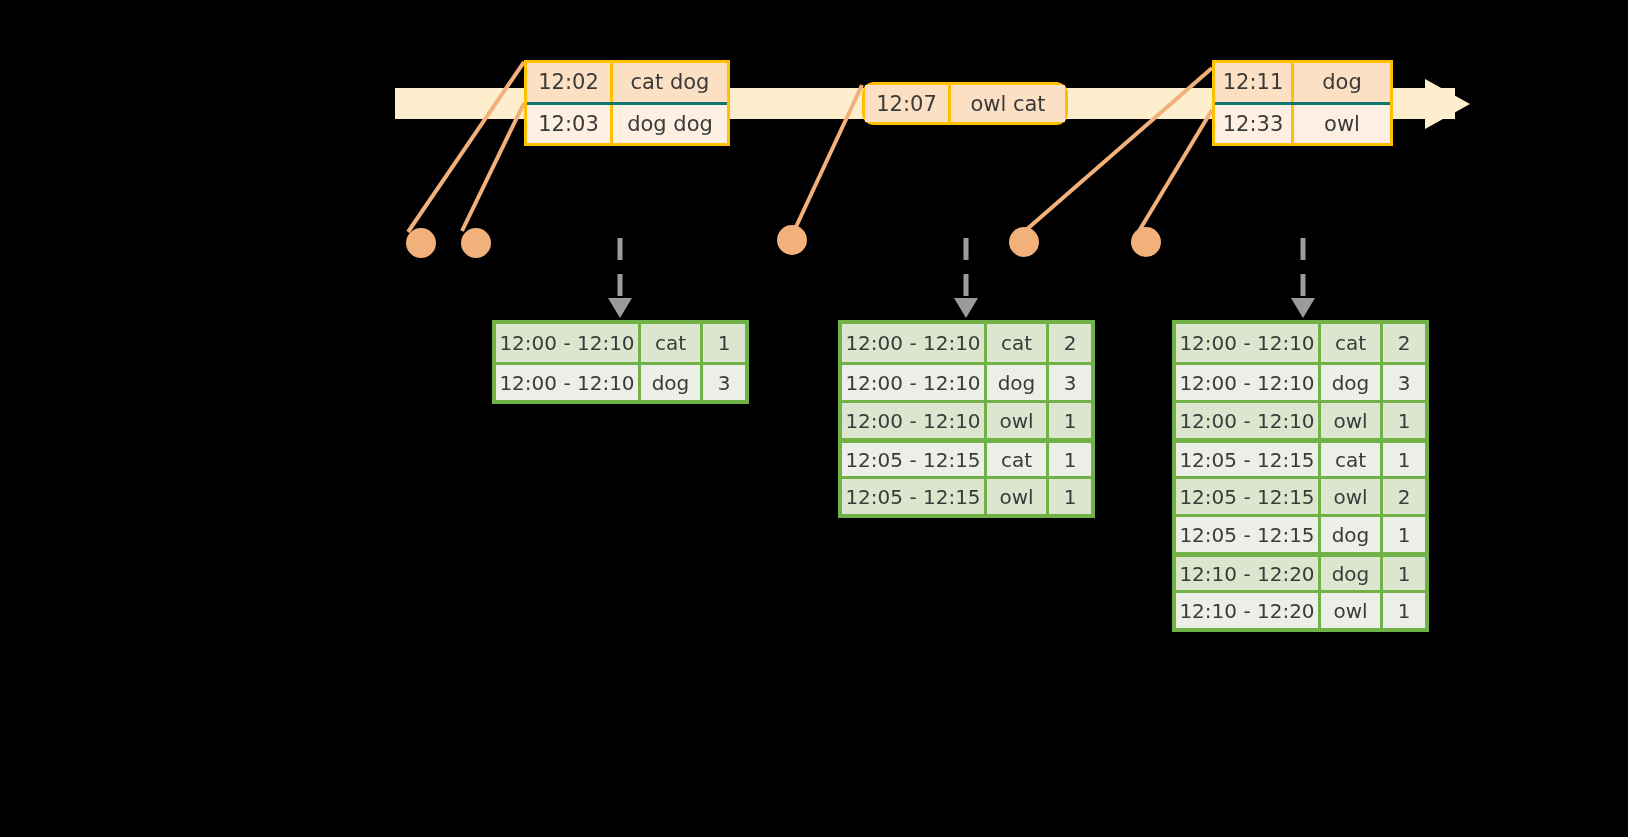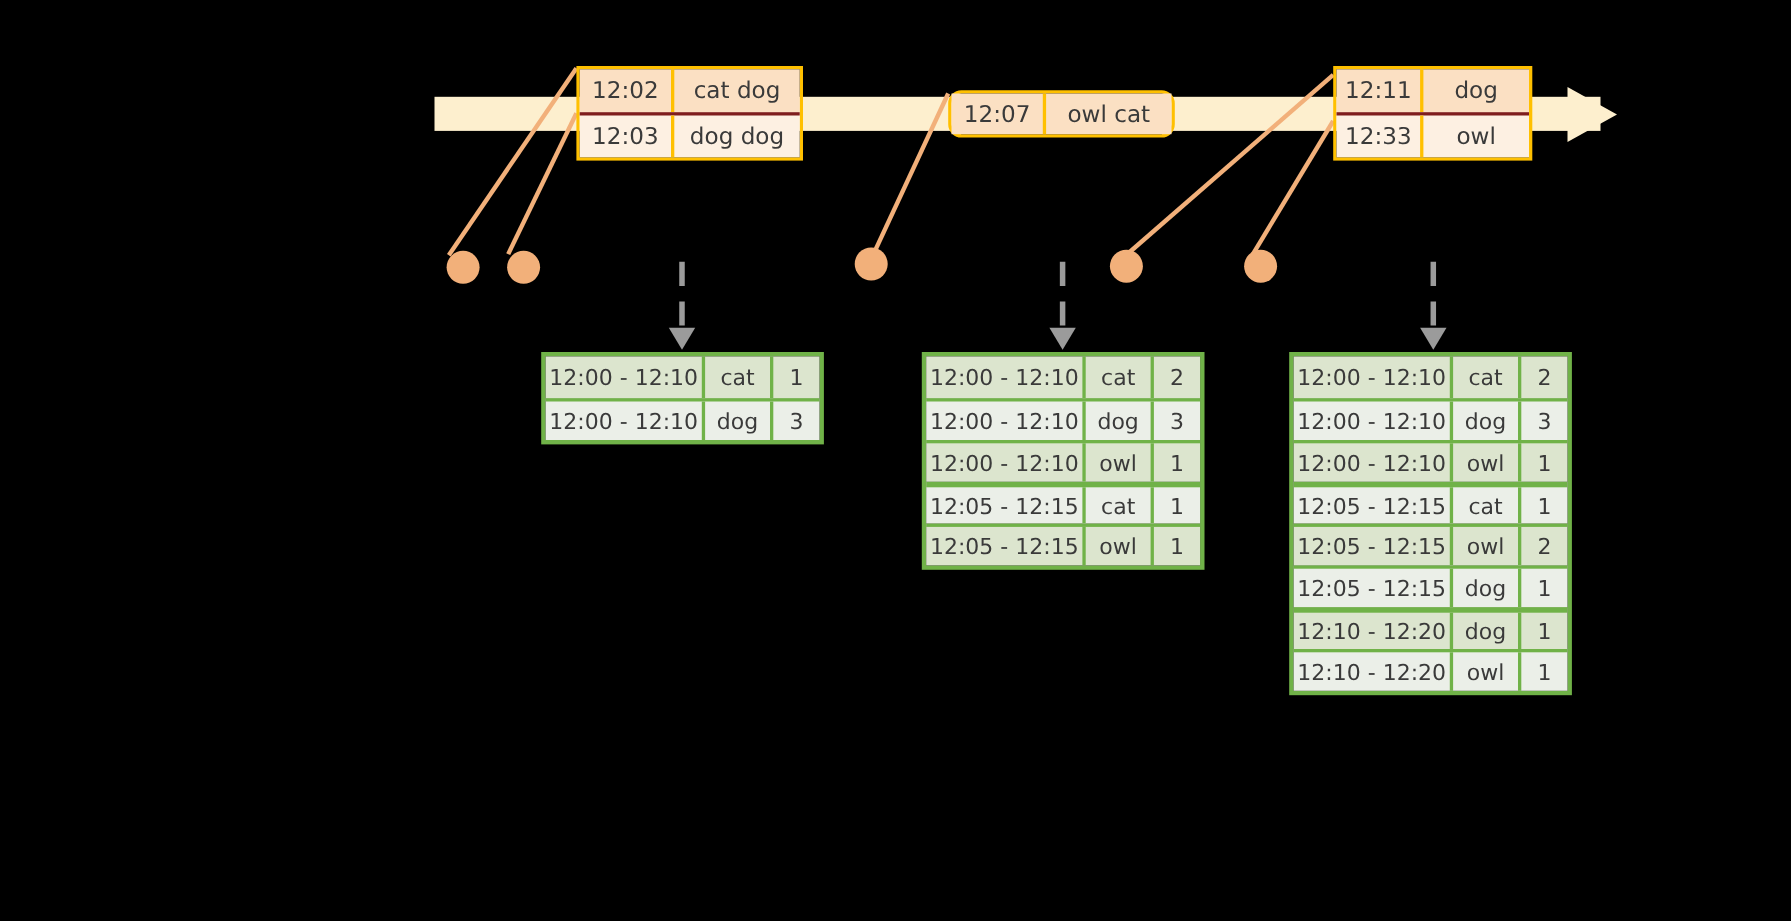--- a/index.html
+++ b/index.html
@@ -9,21 +9,21 @@
   svg.lines{position:absolute;left:0;top:0;width:1628px;height:837px;pointer-events:none;}
 
   
   .tl-bar{position:absolute;background:#FDEFCE;}
   .tl-arrow{position:absolute;width:0;height:0;}
 
   
   .ev-box{position:absolute;border:3px solid #FFC000;box-sizing:border-box;
           display:flex;flex-direction:column;}
   .ev-row{display:flex;flex:1 1 0;}
-  .ev-row + .ev-row{border-top:3px solid #7f1d1d;}
+  .ev-row + .ev-row{border-top:3px solid #0f766e;}
   .ev-row.shade-a{background:#FBE0C3;}
   .ev-row.shade-b{background:#FDF0E2;}
   .ev-time{box-sizing:border-box;border-right:3px solid #FFC000;
            display:flex;align-items:center;justify-content:center;
            font-size:21px;color:#3a3a3a;}
   .ev-words{box-sizing:border-box;flex:1 1 auto;
             display:flex;align-items:center;justify-content:center;
             font-size:21px;color:#3a3a3a;white-space:pre;}
 
   

